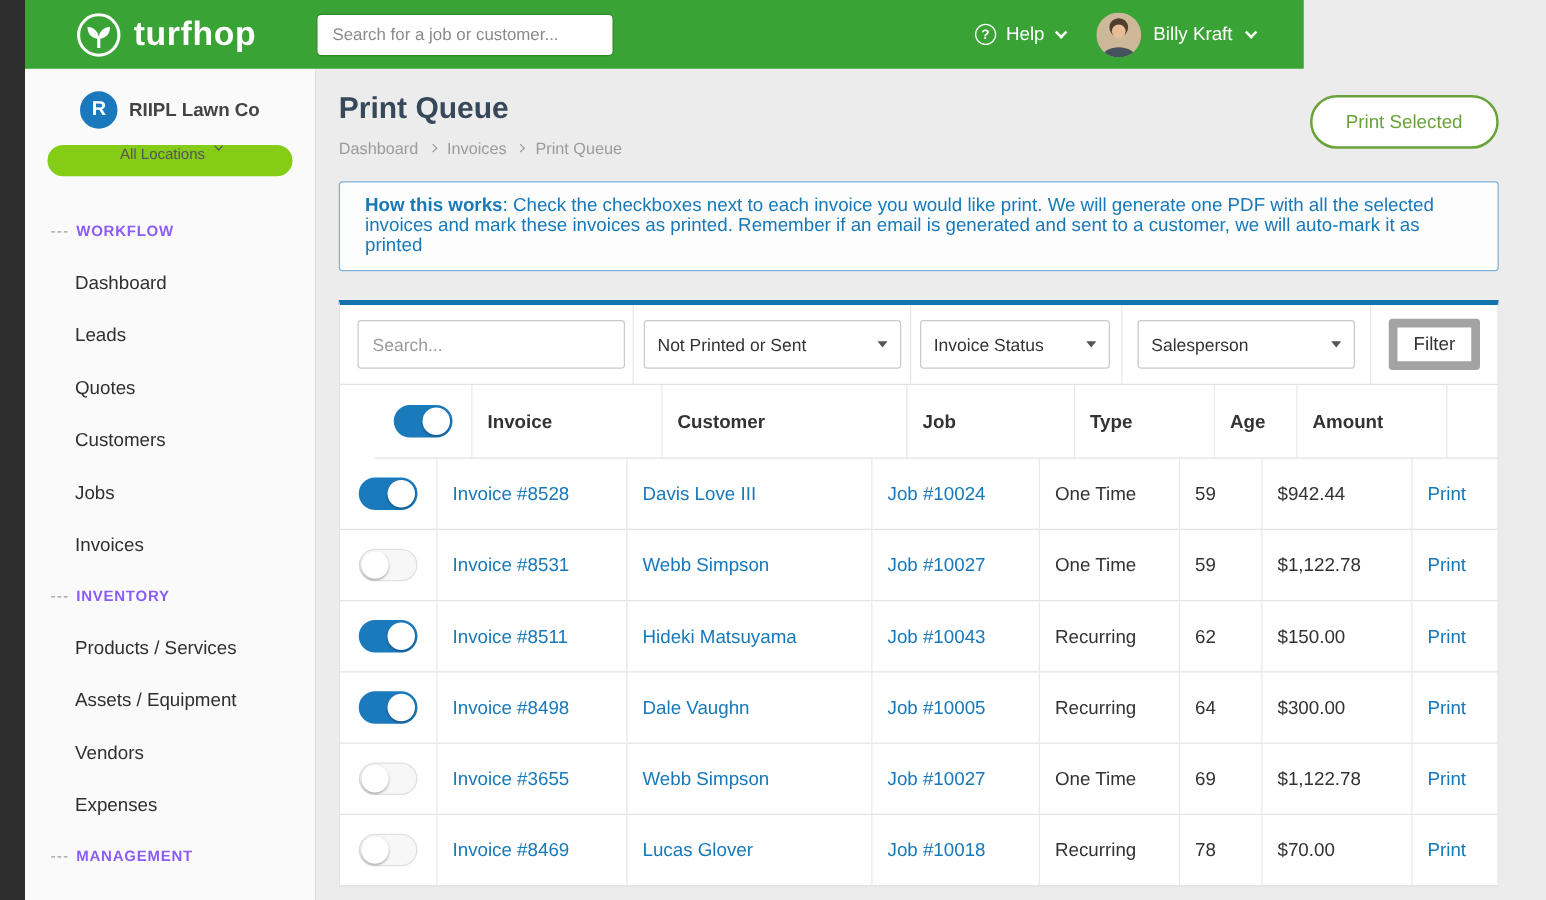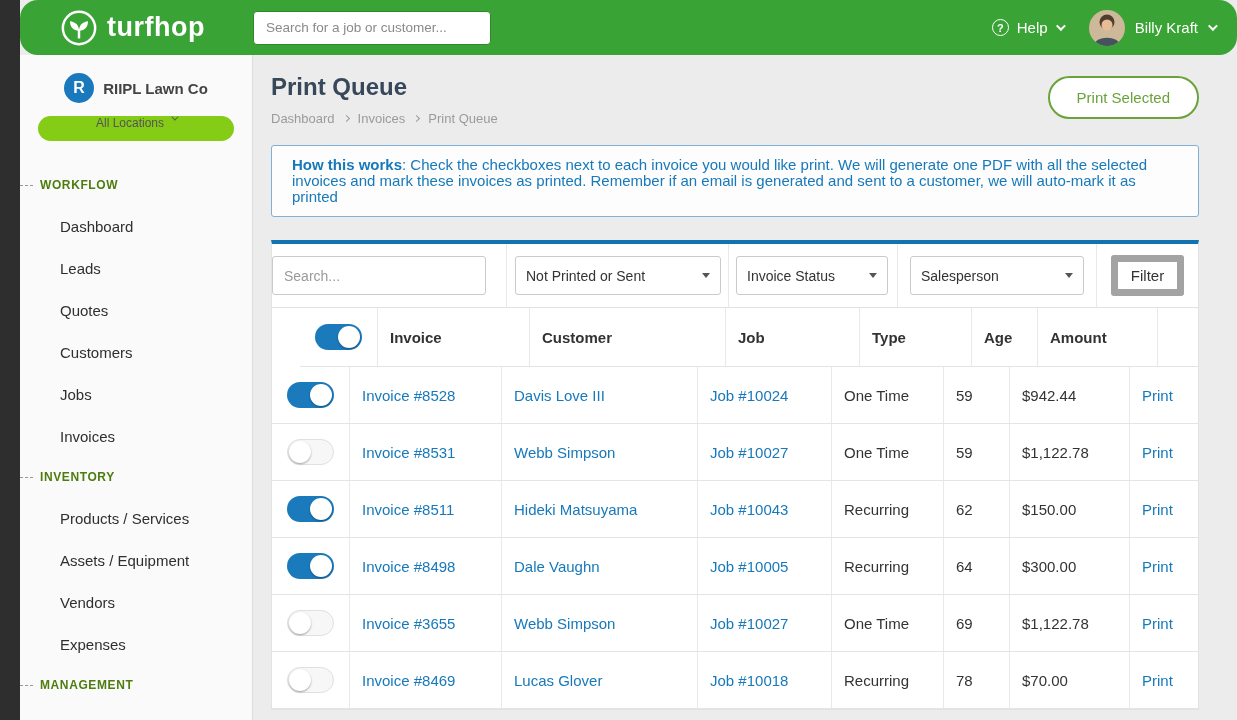--- a/index.html
+++ b/index.html
@@ -9,22 +9,22 @@
     font-family:"Liberation Sans", sans-serif;
     background:#ececec; position:relative;
   }
   a { text-decoration:none; cursor:pointer; }
 
   
   .leftstrip { position:absolute; left:0; top:0; width:20px; height:720px; background:#2e2e2e; z-index:30; }
 
   
   .topbar {
-    position:absolute; left:20px; top:0; width:1217px; height:55px;
-    background:#3aa335; display:flex; align-items:center; padding:0 22px 0 40px; z-index:20;border-radius:18px;
+    position:absolute; left:20px; top:0; width:1023px; height:55px;
+    background:#3aa335; display:flex; align-items:center; padding:0 40px 0 40px; z-index:20;
   }
   .brand { display:flex; align-items:center; gap:9px; }
   .brand svg { width:38px; height:38px; }
   .brand-text { color:#fff; font-size:27px; font-weight:bold; letter-spacing:0.5px; }
   .top-search {
     margin-left:48px; width:238px; height:34px; border:1px solid #2c8928; border-radius:4px;
     padding:0 12px; font-size:13.5px; color:#444; outline:none; background:#fff;
     font-family:"Liberation Sans", sans-serif;
   }
   .top-search::placeholder { color:#8a8a8a; }
@@ -53,22 +53,22 @@
   }
   .company-name { font-size:15px; font-weight:bold; color:#444; }
   .locations-pill {
     margin:13px auto 0; width:196px; height:25px; background:#84cc16; border-radius:13px;
     display:flex; align-items:flex-start; justify-content:center; gap:7px;
     font-size:12px; color:#555; cursor:pointer;
   }
   .chev.small { width:5px; height:5px; border-width:1.5px; color:#555; }
   .nav { margin-top:24px; }
   .nav-section-header {
-    display:flex; align-items:center; gap:7px; height:40px;
-    color:#4d7c0f; font-size:12px; font-weight:bold; letter-spacing:0.6px; text-transform:uppercase;
+    display:flex; align-items:center; gap:7px; padding-left:21px; height:40px;
+    color:#8b5cf6; font-size:12px; font-weight:bold; letter-spacing:0.6px; text-transform:uppercase;
   }
   .dash { width:13px; border-top:1px dashed #9a9a9a; }
   .nav-item {
     display:flex; align-items:center; height:42px; padding-left:40px;
     font-size:15px; color:#2f2f2f; cursor:pointer;
   }
 
   
   .main {
     position:absolute; left:253px; top:55px; width:984px; height:665px;
@@ -90,21 +90,21 @@
     padding:11px 20px; color:#1779ba; font-size:15px; line-height:16px;
   }
   .info-box strong { font-weight:bold; }
 
   .panel {
     margin-top:23px; background:#fff; border:1px solid #e2e2e2; border-top:4px solid #1273ae;
   }
   .filter-row { display:flex; align-items:center; height:64px; border-bottom:1px solid #e2e2e2; }
   .fgroup { height:100%; display:flex; align-items:center; border-right:1px solid #e8e8e8; }
   .fgroup.last { border-right:none; flex:1; justify-content:center; }
-  .g1 { width:235px; }
+  .g1 { width:235px; padding-left:14px; }
   .g2 { width:222px; padding-left:8px; }
   .g3 { width:169px; padding-left:7px; }
   .g4 { width:199px; padding-left:12px; }
   .filter-search {
     width:214px; height:39px; border:1px solid #cacaca; border-radius:3px; padding:0 11px;
     font-size:14px; color:#444; outline:none; font-family:"Liberation Sans", sans-serif;
   }
   .filter-search::placeholder { color:#9a9a9a; }
   .fselect {
     height:39px; border:1px solid #cacaca; border-radius:3px; background:#fff;

